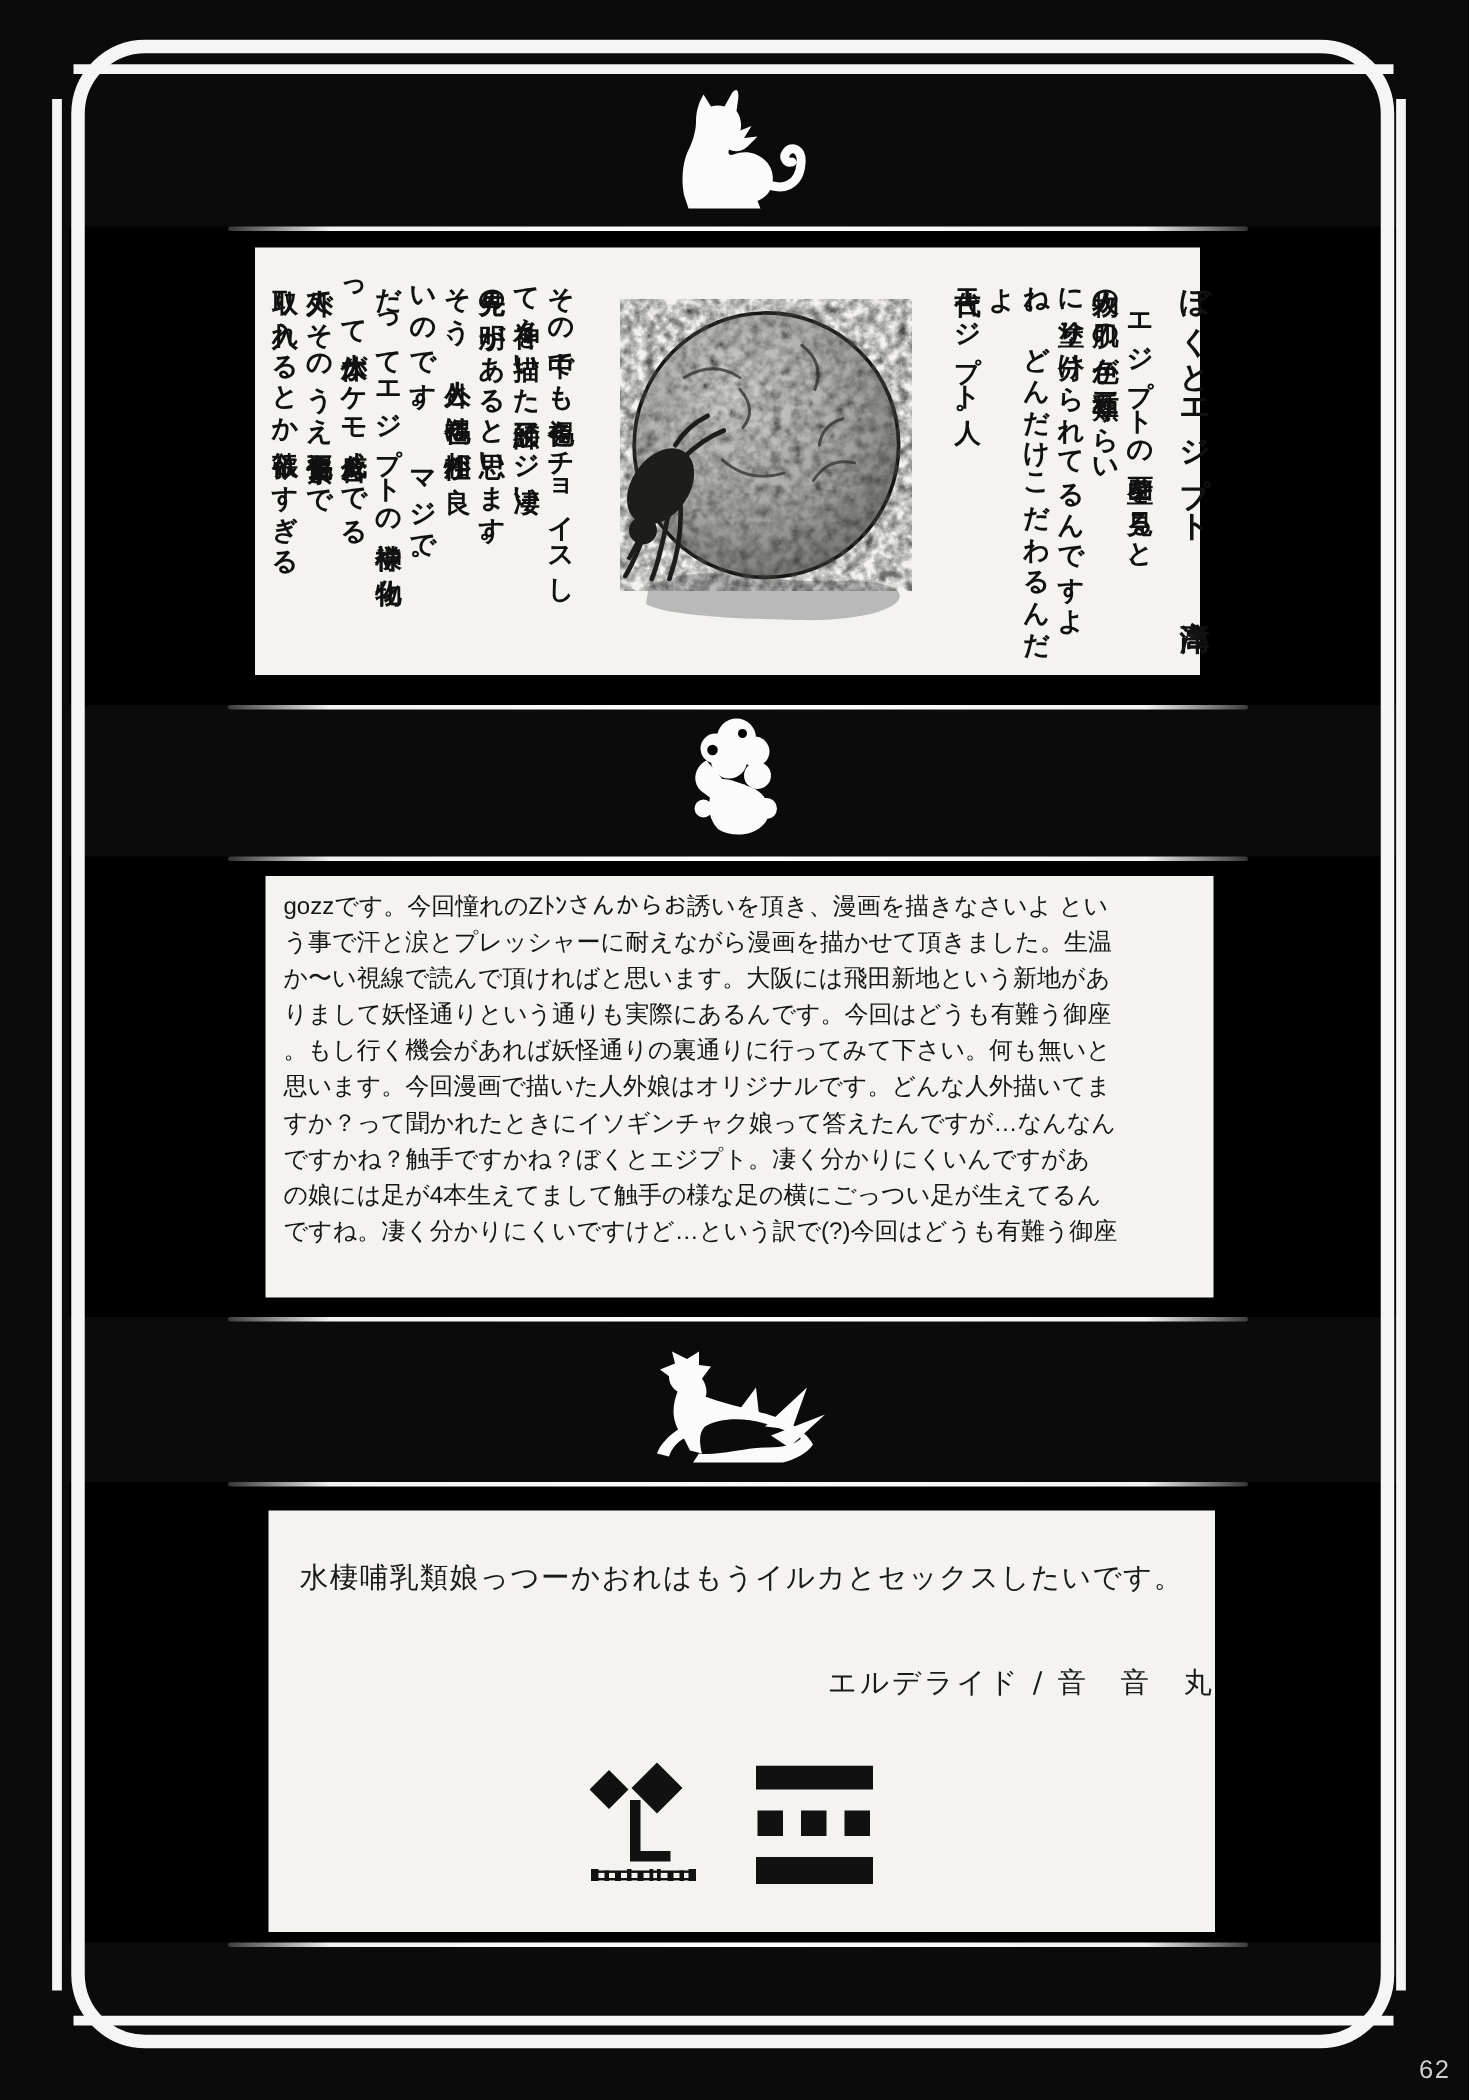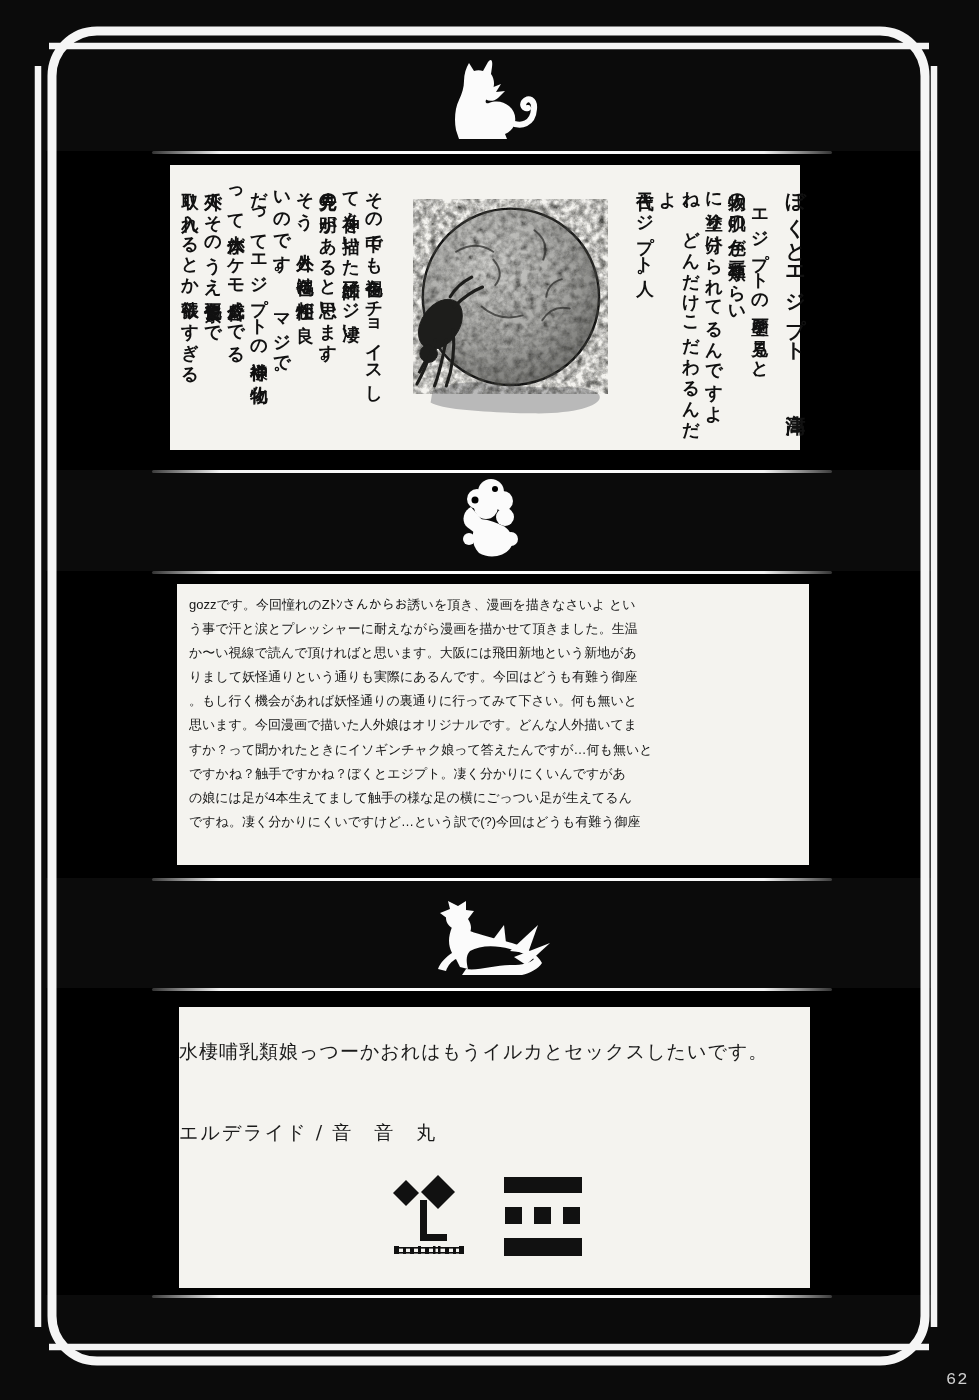--- a/index.html
+++ b/index.html
@@ -19,31 +19,31 @@
   .v-wrap{writing-mode:vertical-rl;height:100%;}
   .title-col{font-size:20px;font-weight:700;letter-spacing:2px;margin-left:12px;line-height:26px;}
   .title-col .author{display:inline-block;margin-top:46px;}
   .vtext{font-weight:700;font-size:17.5px;letter-spacing:1.2px;}
   .vtext div{line-height:23px;}
   .vtext.right-block{margin-left:4px;}
   .illust{width:232px;margin:0 10px 0 6px;}
   .illust svg{display:block;margin-top:12px;}
   
   .p2{left:177px;top:584px;width:632px;height:281px;padding:9px 12px;}
-  .p2 .line{font-size:13px;line-height:24.1px;white-space:nowrap;color:#161616;}
+  .p2 .line{font-size:16px;line-height:24.1px;white-space:nowrap;color:#161616;}
   
   .p3{left:179px;top:1007px;width:631px;height:281px;}
-  .caption{margin-top:32px;font-family:"DejaVu Serif","Liberation Serif",serif;
+  .caption{margin-top:32px;text-align:center;font-family:"DejaVu Serif","Liberation Serif",serif;
            font-size:19px;letter-spacing:1px;color:#1a1a1a;}
-  .credit{margin-top:55px;text-align:left;font-family:"DejaVu Serif","Liberation Serif",serif;
+  .credit{margin-top:44px;text-align:right;font-family:"DejaVu Serif","Liberation Serif",serif;
           font-size:19px;letter-spacing:2px;color:#1a1a1a;}
   .logos{position:absolute;left:0;top:168px;width:100%;height:86px;}
   .logo-elderaid{position:absolute;left:214px;top:0;}
   .logo-otootomaru{position:absolute;left:324px;top:2px;}
-  .pageno{position:absolute;left:946px;top:1370px;font-family:Liberation Mono, monospace;
+  .pageno{position:absolute;left:946px;top:1370px;font-family:Liberation Sans, sans-serif;
           font-size:17px;color:#cfcfcf;letter-spacing:1px;}
 </style>
 </head>
 <body>
 
 <div class="page">
 
   <div class="band band1"></div>
   <div class="band band2"></div>
   <div class="band band3"></div>
@@ -169,21 +169,21 @@
 
   <div class="sep" style="top:571px"></div>
 
   <section class="panel p2">
     <div class="line">gozzです。今回憧れのZﾄﾝさんからお誘いを頂き、漫画を描きなさいよ とい</div>
     <div class="line">う事で汗と涙とプレッシャーに耐えながら漫画を描かせて頂きました。生温</div>
     <div class="line">か〜い視線で読んで頂ければと思います。大阪には飛田新地という新地があ</div>
     <div class="line">りまして妖怪通りという通りも実際にあるんです。今回はどうも有難う御座</div>
     <div class="line">。もし行く機会があれば妖怪通りの裏通りに行ってみて下さい。何も無いと</div>
     <div class="line">思います。今回漫画で描いた人外娘はオリジナルです。どんな人外描いてま</div>
-    <div class="line">すか？って聞かれたときにイソギンチャク娘って答えたんですが…何も無いと</div>
+    <div class="line">すか？って聞かれたときにイソギンチャク娘って答えたんですが…なんなん</div>
     <div class="line">ですかね？触手ですかね？ぼくとエジプト。凄く分かりにくいんですがあ</div>
     <div class="line">の娘には足が4本生えてまして触手の様な足の横にごっつい足が生えてるん</div>
     <div class="line">ですね。凄く分かりにくいですけど…という訳で(?)今回はどうも有難う御座</div>
   </section>
 
   <div class="sep" style="top:878px"></div>
 
   <svg class="sil" style="left:426px;top:899px" width="126" height="80" viewBox="0 0 126 80">
     <g fill="#fbfbfb">
       <path d="M22,20 L14,14 L24,10 L22,2 L32,7 L40,2 L40,11 L48,12 L42,20 C46,26 46,32 42,36 L36,40 Z"></path>

